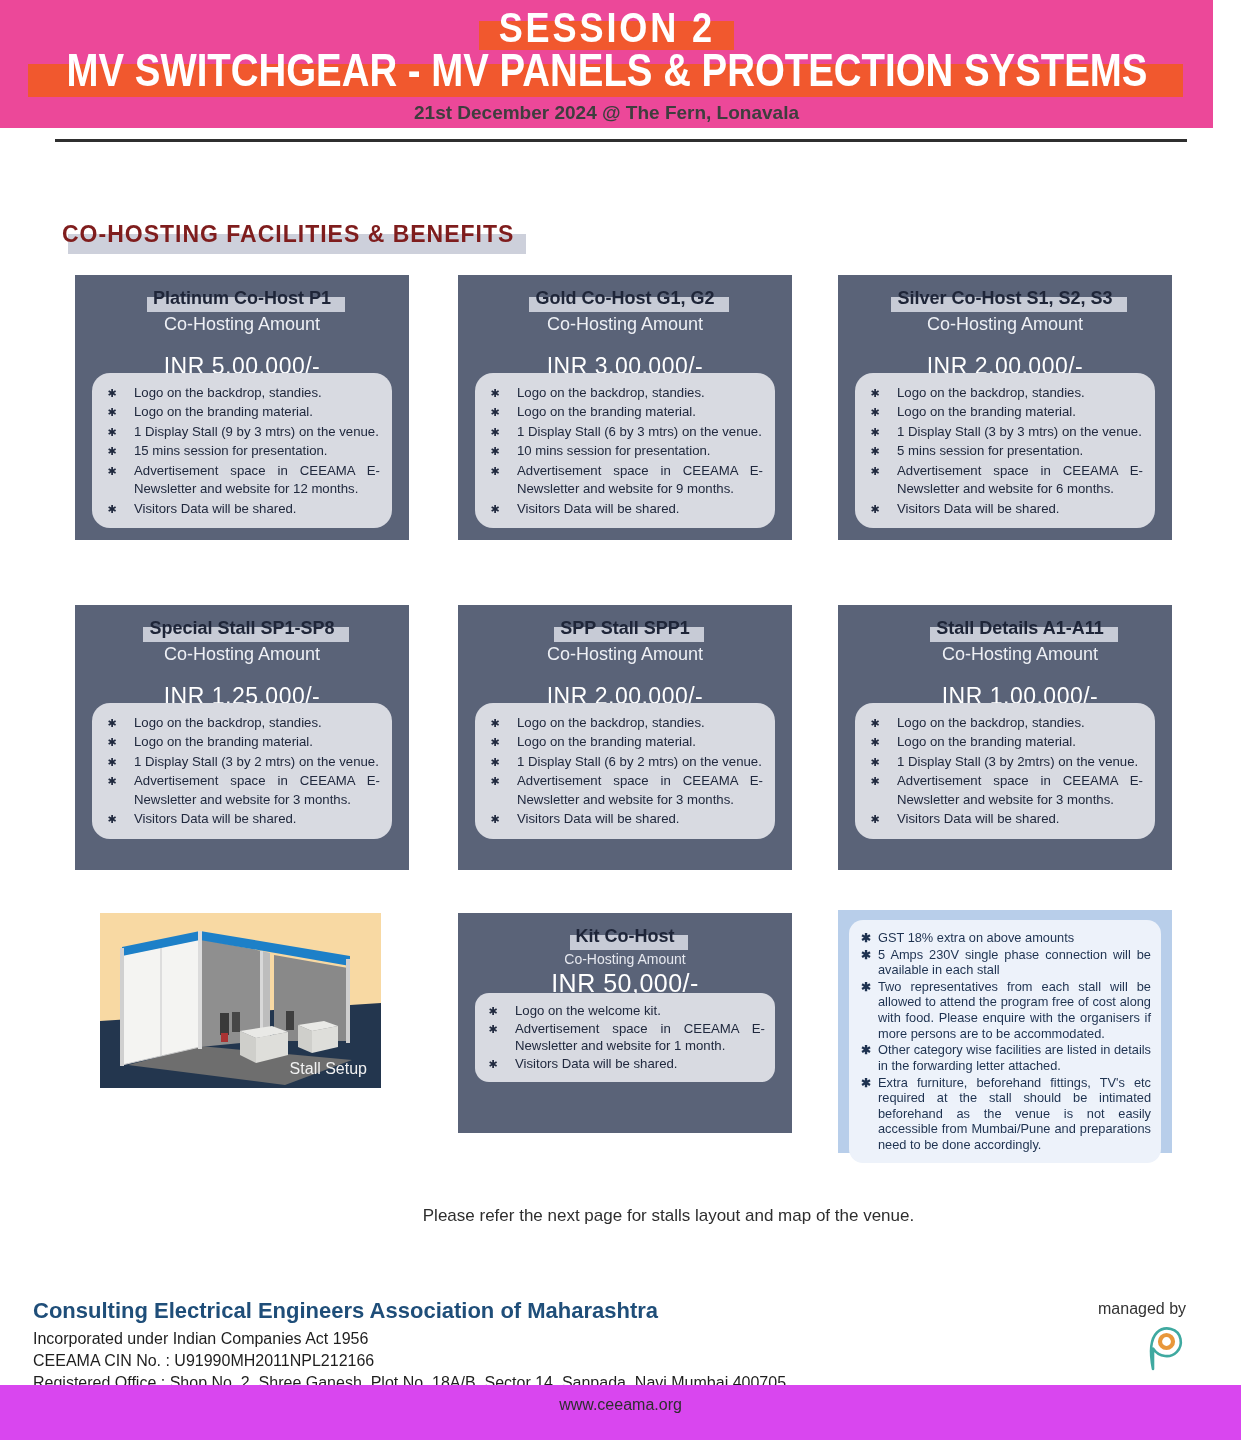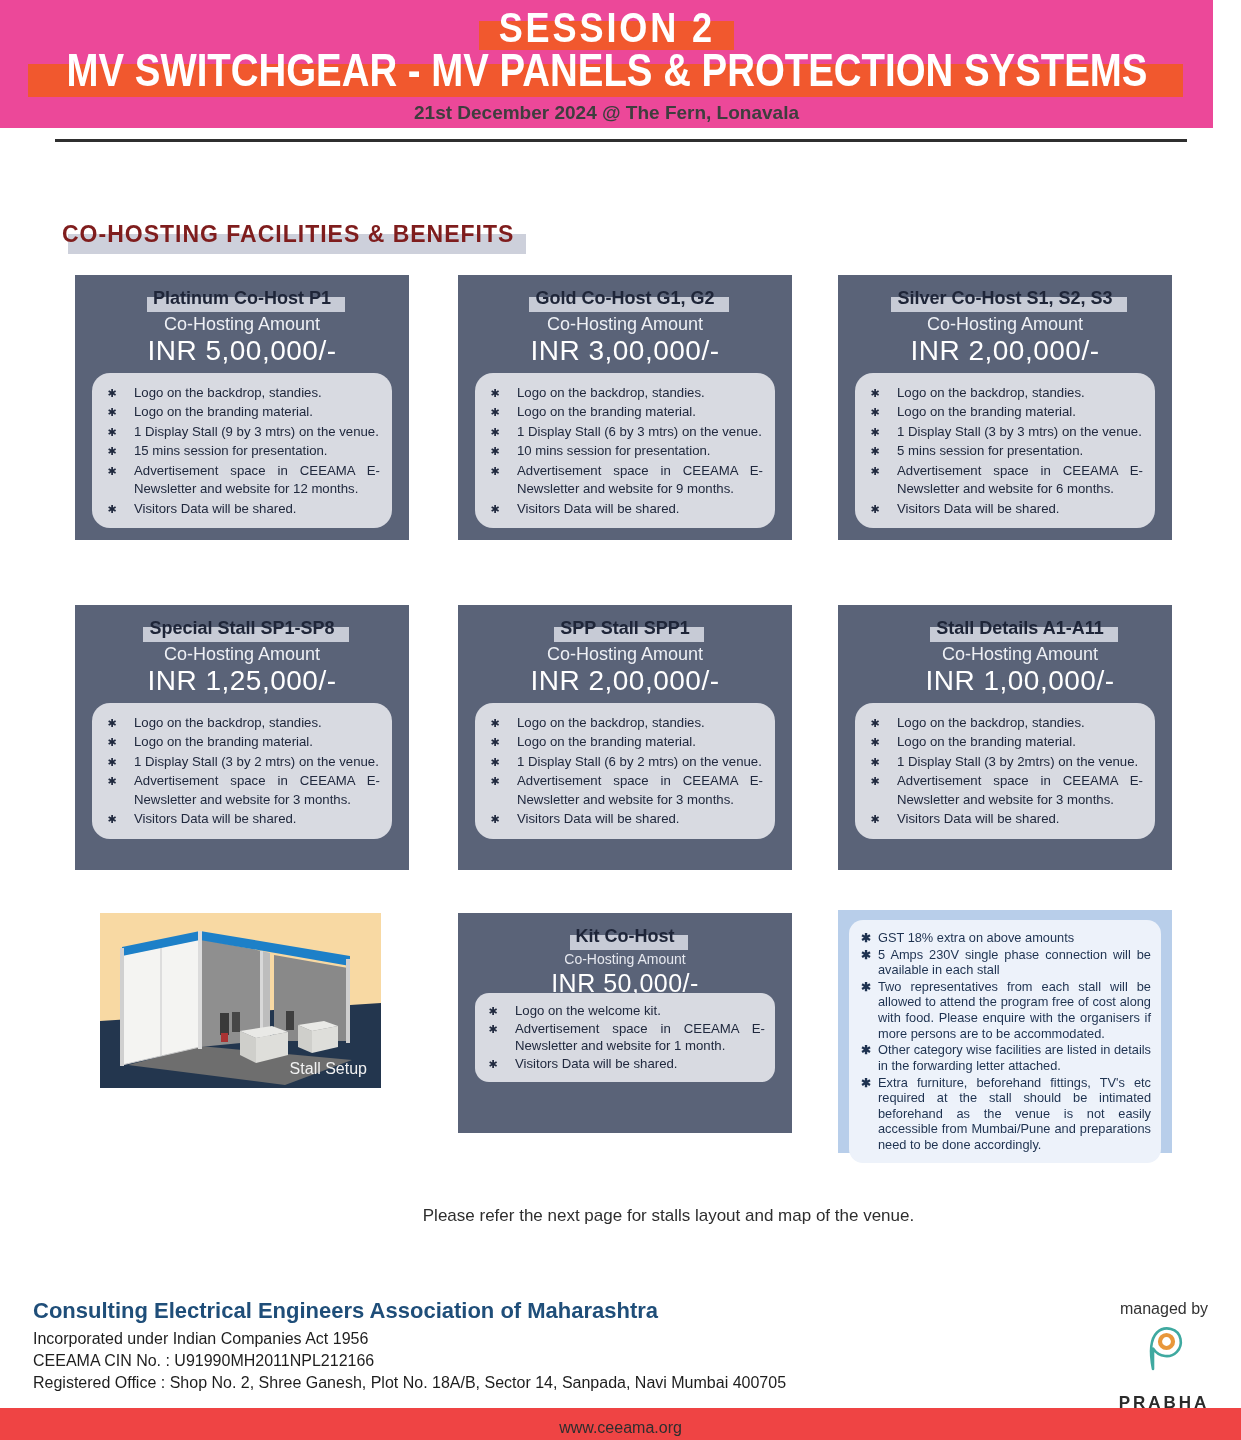--- a/index.html
+++ b/index.html
@@ -28,21 +28,21 @@
   .section-hl { position:absolute; left:6px; right:-12px; top:13px; bottom:-6px; background:#CDD0DB; }
   .section-text { position:relative; z-index:1; color:#7f1d1d; font-weight:bold; font-size:23px; letter-spacing:1px; }
 
   
   .card { position:absolute; width:334px; height:265px; background:#5A6378; }
   .card-head { text-align:center; padding-top:13px; }
   .ct { position:relative; display:inline-block; font-size:18px; font-weight:bold; color:#1E2538; }
   .ct .hl { position:absolute; left:-6px; right:-14px; top:9px; bottom:-3px; background:#C7CBD6; }
   .ct .tt { position:relative; z-index:1; }
   .amount-label { text-align:center; color:#EEF0F5; font-size:18px; margin-top:5px; }
-  .amount { text-align:center; color:#FFFFFF; font-size:28px; margin-top:0; letter-spacing:0.5px; }
+  .amount { text-align:center; color:#FFFFFF; font-size:23px; margin-top:18px; letter-spacing:0.5px; }
   .benefits { position:absolute; left:17px; right:17px; top:98px; list-style:none;
       background:#D8DAE1; border-radius:18px; padding:10px 12px 9px 8px; }
   .benefits li { display:flex; font-size:13.2px; color:#20293E; line-height:1.4; margin:1px 0; }
   .bmark { flex:0 0 16px; text-align:center; font-size:11px; padding-top:2px; margin-right:14px; margin-left:4px; }
   .btext { flex:1; text-align:justify; }
 
   
   .card.kit { left:458px; top:913px; height:220px; }
   .kit .ct { font-size:18px; }
   .kit .amount-label { font-size:14px; color:#E6E8EF; margin-top:4px; }
@@ -63,28 +63,28 @@
   .stall-img svg { display:block; width:100%; height:100%; }
   .stall-label { position:absolute; right:14px; bottom:10px; color:#F2F2F2; font-size:16px; }
 
   
   .refer-line { position:absolute; left:0; top:1206px; width:100%; text-align:center; color:#2E2E2E; font-size:17px;margin-left:48px; }
 
   .footer-block { position:absolute; left:33px; top:1298px; }
   .org-name { color:#1F4E79; font-weight:bold; font-size:22px; margin-bottom:4px; }
   .org-line { color:#1E1E1E; font-size:16px; line-height:1.38; }
 
-  .prabha { position:absolute; left:1098px; top:1300px; width:132px; text-align:center; }
+  .prabha { position:absolute; left:1098px; top:1300px; width:132px; }
   .managed-by { color:#333333; font-size:16px; margin-bottom:4px; }
   .prabha-logo { width:54px; height:52px; margin:0 auto; }
   .prabha-name { color:#2B2B2B; font-weight:bold; font-size:17px; letter-spacing:3px; margin-top:19px; }
   .prabha-sub { display:flex; align-items:center; color:#2B2B2B; font-size:8px; letter-spacing:2px; font-weight:bold; margin-top:1px; }
   .prabha-sub::before, .prabha-sub::after { content:""; flex:1; height:1px; background:#2B2B2B; }
 
-  .bottom-bar { position:absolute; left:0; bottom:0; width:1241px; height:32px; background:#ef4444;
+  .bottom-bar { position:absolute; left:0; bottom:0; width:1241px; height:55px; background:#d946ef;
       text-align:center; line-height:39px; color:#2E2E2E; font-size:16px; }
 </style>
 </head>
 <body>
 
 <div class="page">
 
   <div class="banner">
     <div class="session-line">
       <span class="session-wrap">

